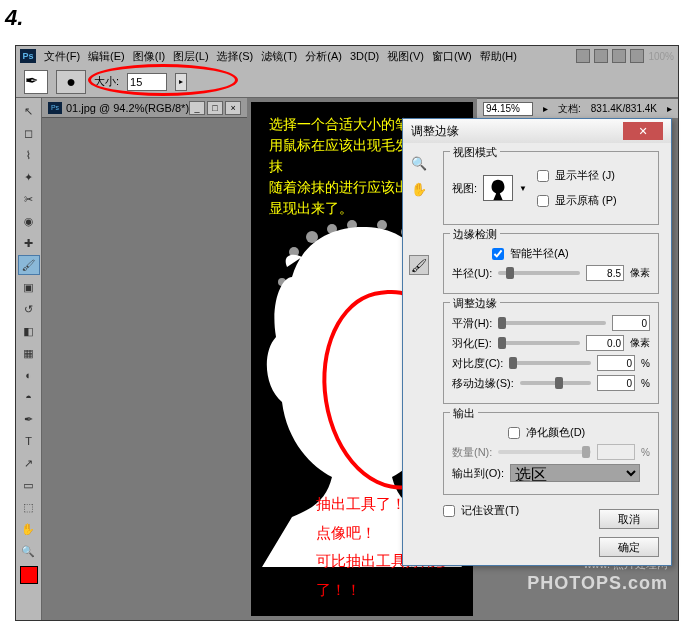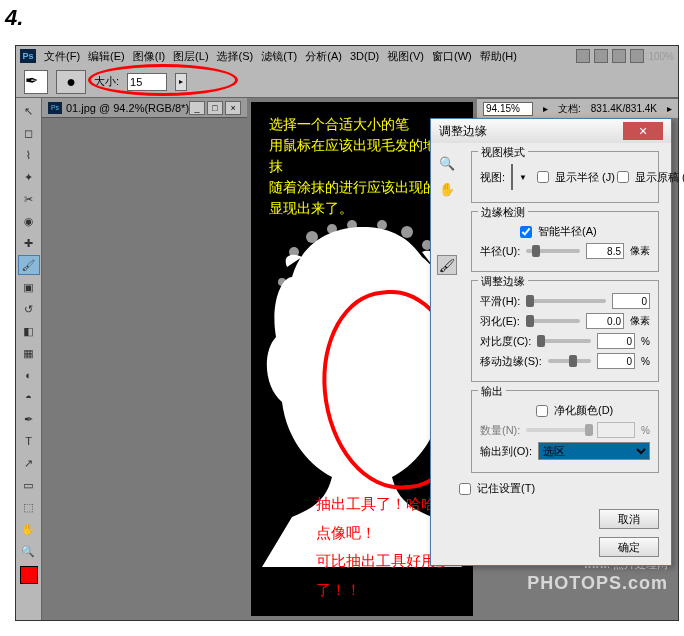--- a/index.html
+++ b/index.html
@@ -33,38 +33,38 @@
 .canvas { flex: 1; background: #000; position: relative; margin: 4px; overflow: hidden; }
 .silhouette { position: absolute; left: 50%; top: 45%; transform: translate(-50%, -35%); width: 260px; height: 360px; }
 .silhouette svg { width: 100%; height: 100%; }
 .red-circle2 { position: absolute; left: 72px; top: 188px; width: 140px; height: 200px; border: 4px solid red; border-radius: 50% 50% 45% 55%; transform: rotate(-5deg); pointer-events: none; }
 .yellow-text { position: absolute; color: #ffff00; font-size: 14px; line-height: 1.5; font-family: SimSun; }
 .yt1 { top: 12px; left: 18px; }
 .red-text { position: absolute; color: #ff0000; font-size: 15px; line-height: 1.9; font-family: SimSun; bottom: 12px; left: 65px; }
 .statusbar { background: #b8b8b8; height: 20px; display: flex; align-items: center; padding: 0 6px; font-size: 10px; gap: 10px; border-top: 1px solid #666; }
 .sb-input { width: 50px; height: 14px; border: 1px solid #666; font-size: 10px; padding: 0 2px; }
 .watermark { position: absolute; bottom: 25px; right: 10px; color: #fff; font-size: 11px; opacity: 0.7; text-align: right; line-height: 1.3; pointer-events: none; }
-.dialog { position: absolute; top: 118px; right: 12px; width: 242px; height: 448px; background: #ececec; border: 1px solid #4a7aa8; box-shadow: 2px 2px 6px rgba(0,0,0,0.3); }
+.dialog { position: absolute; top: 118px; right: 12px; width: 270px; height: 448px; background: #ececec; border: 1px solid #4a7aa8; box-shadow: 2px 2px 6px rgba(0,0,0,0.3); }
 .dlg-title { background: linear-gradient(#fafafa,#e0e0e0); height: 24px; display: flex; align-items: center; padding: 0 8px; font-size: 12px; justify-content: space-between; }
 .dlg-close { width: 40px; height: 18px; background: #c75050; color: #fff; display: flex; align-items: center; justify-content: center; font-size: 11px; cursor: pointer; }
 .dlg-body { padding: 8px; position: relative; height: calc(100% - 24px); }
 .dlg-left-icons { position: absolute; left: 6px; top: 10px; display: flex; flex-direction: column; gap: 6px; }
 .dli { width: 20px; height: 20px; border: 1px solid transparent; display: flex; align-items: center; justify-content: center; font-size: 13px; cursor: pointer; }
 .dli.sel { background: #d0d0d0; border: 1px solid #888; }
 .fieldset { border: 1px solid #999; margin: 0 4px 8px 32px; padding: 8px 8px 8px 8px; position: relative; font-size: 11px; }
 .fieldset > .legend { position: absolute; top: -7px; left: 6px; background: #ececec; padding: 0 3px; font-size: 11px; }
 .row { display: flex; align-items: center; gap: 6px; margin: 4px 0; font-size: 11px; }
 .row label { white-space: nowrap; }
 .thumb { width: 30px; height: 26px; background: #fff; border: 1px solid #666; display: flex; align-items: center; justify-content: center; overflow: hidden; }
 .thumb svg { width: 100%; height: 100%; }
 .cb { width: 12px; height: 12px; }
 .slider { flex: 1; height: 4px; background: #bbb; position: relative; border-radius: 2px; }
 .slider-thumb { position: absolute; top: -4px; width: 8px; height: 12px; background: #666; border-radius: 2px; }
 .num-input { width: 38px; height: 16px; border: 1px solid #888; font-size: 10px; text-align: right; padding: 0 2px; }
-.select { width: 130px; height: 18px; border: 1px solid #888; font-size: 11px; background: #0369a1; }
+.select { width: 130px; height: 18px; border: 1px solid #888; font-size: 16px; background: #a3a3a3; }
 .dlg-buttons { position: absolute; bottom: 8px; right: 12px; display: flex; gap: 8px; flex-direction: column; }
 .dlg-btn { width: 60px; height: 20px; background: linear-gradient(#fafafa,#ddd); border: 1px solid #888; font-size: 11px; cursor: pointer; }
 .unit { font-size: 10px; }
 </style>
 </head>
 <body>
 
 <div class="step-num">4.</div>
 
 <div class="ps-window">
@@ -200,21 +200,21 @@
       <span class="legend">视图模式</span>
       <div class="row">
         <label>视图:</label>
         <div class="thumb">
           <svg viewBox="0 0 30 26">
               <rect width="30" height="26" fill="#fff"></rect>
               <path fill="#000" d="M15 4 C10 4 8 8 8 12 C8 16 11 18 13 19 L10 26 L20 26 L17 19 C19 18 22 16 22 12 C22 8 20 4 15 4 Z"></path>
             </svg>
         </div>
         <span style="font-size:8px">▼</span>
-        <div style="display:flex;flex-direction:row;gap:2px;margin-left:4px">
+        <div style="display:flex;flex-direction:column;gap:2px;margin-left:4px">
           <div class="row">
               <input type="checkbox" class="cb" style="">
               <label>显示半径 (J)</label>
             </div>
           <div class="row">
               <input type="checkbox" class="cb" style="">
               <label>显示原稿 (P)</label>
             </div>
         </div>
       </div>
@@ -284,21 +284,21 @@
           </div>
           <input class="num-input" disabled="" style="">
           <span class="unit">%</span>
         </div>
       <div class="row">
           <label>输出到(O):</label>
           <select class="select"><option>选区</option></select>
         </div>
     </div>
 
-    <div class="row" style="margin-left:20px">
+    <div class="row" style="margin-left:32px">
         <input type="checkbox" class="cb" style="">
         <label>记住设置(T)</label>
       </div>
 
     <div class="dlg-buttons">
       <button class="dlg-btn">取消</button>
       <button class="dlg-btn">确定</button>
     </div>
   </div>
 </div>

